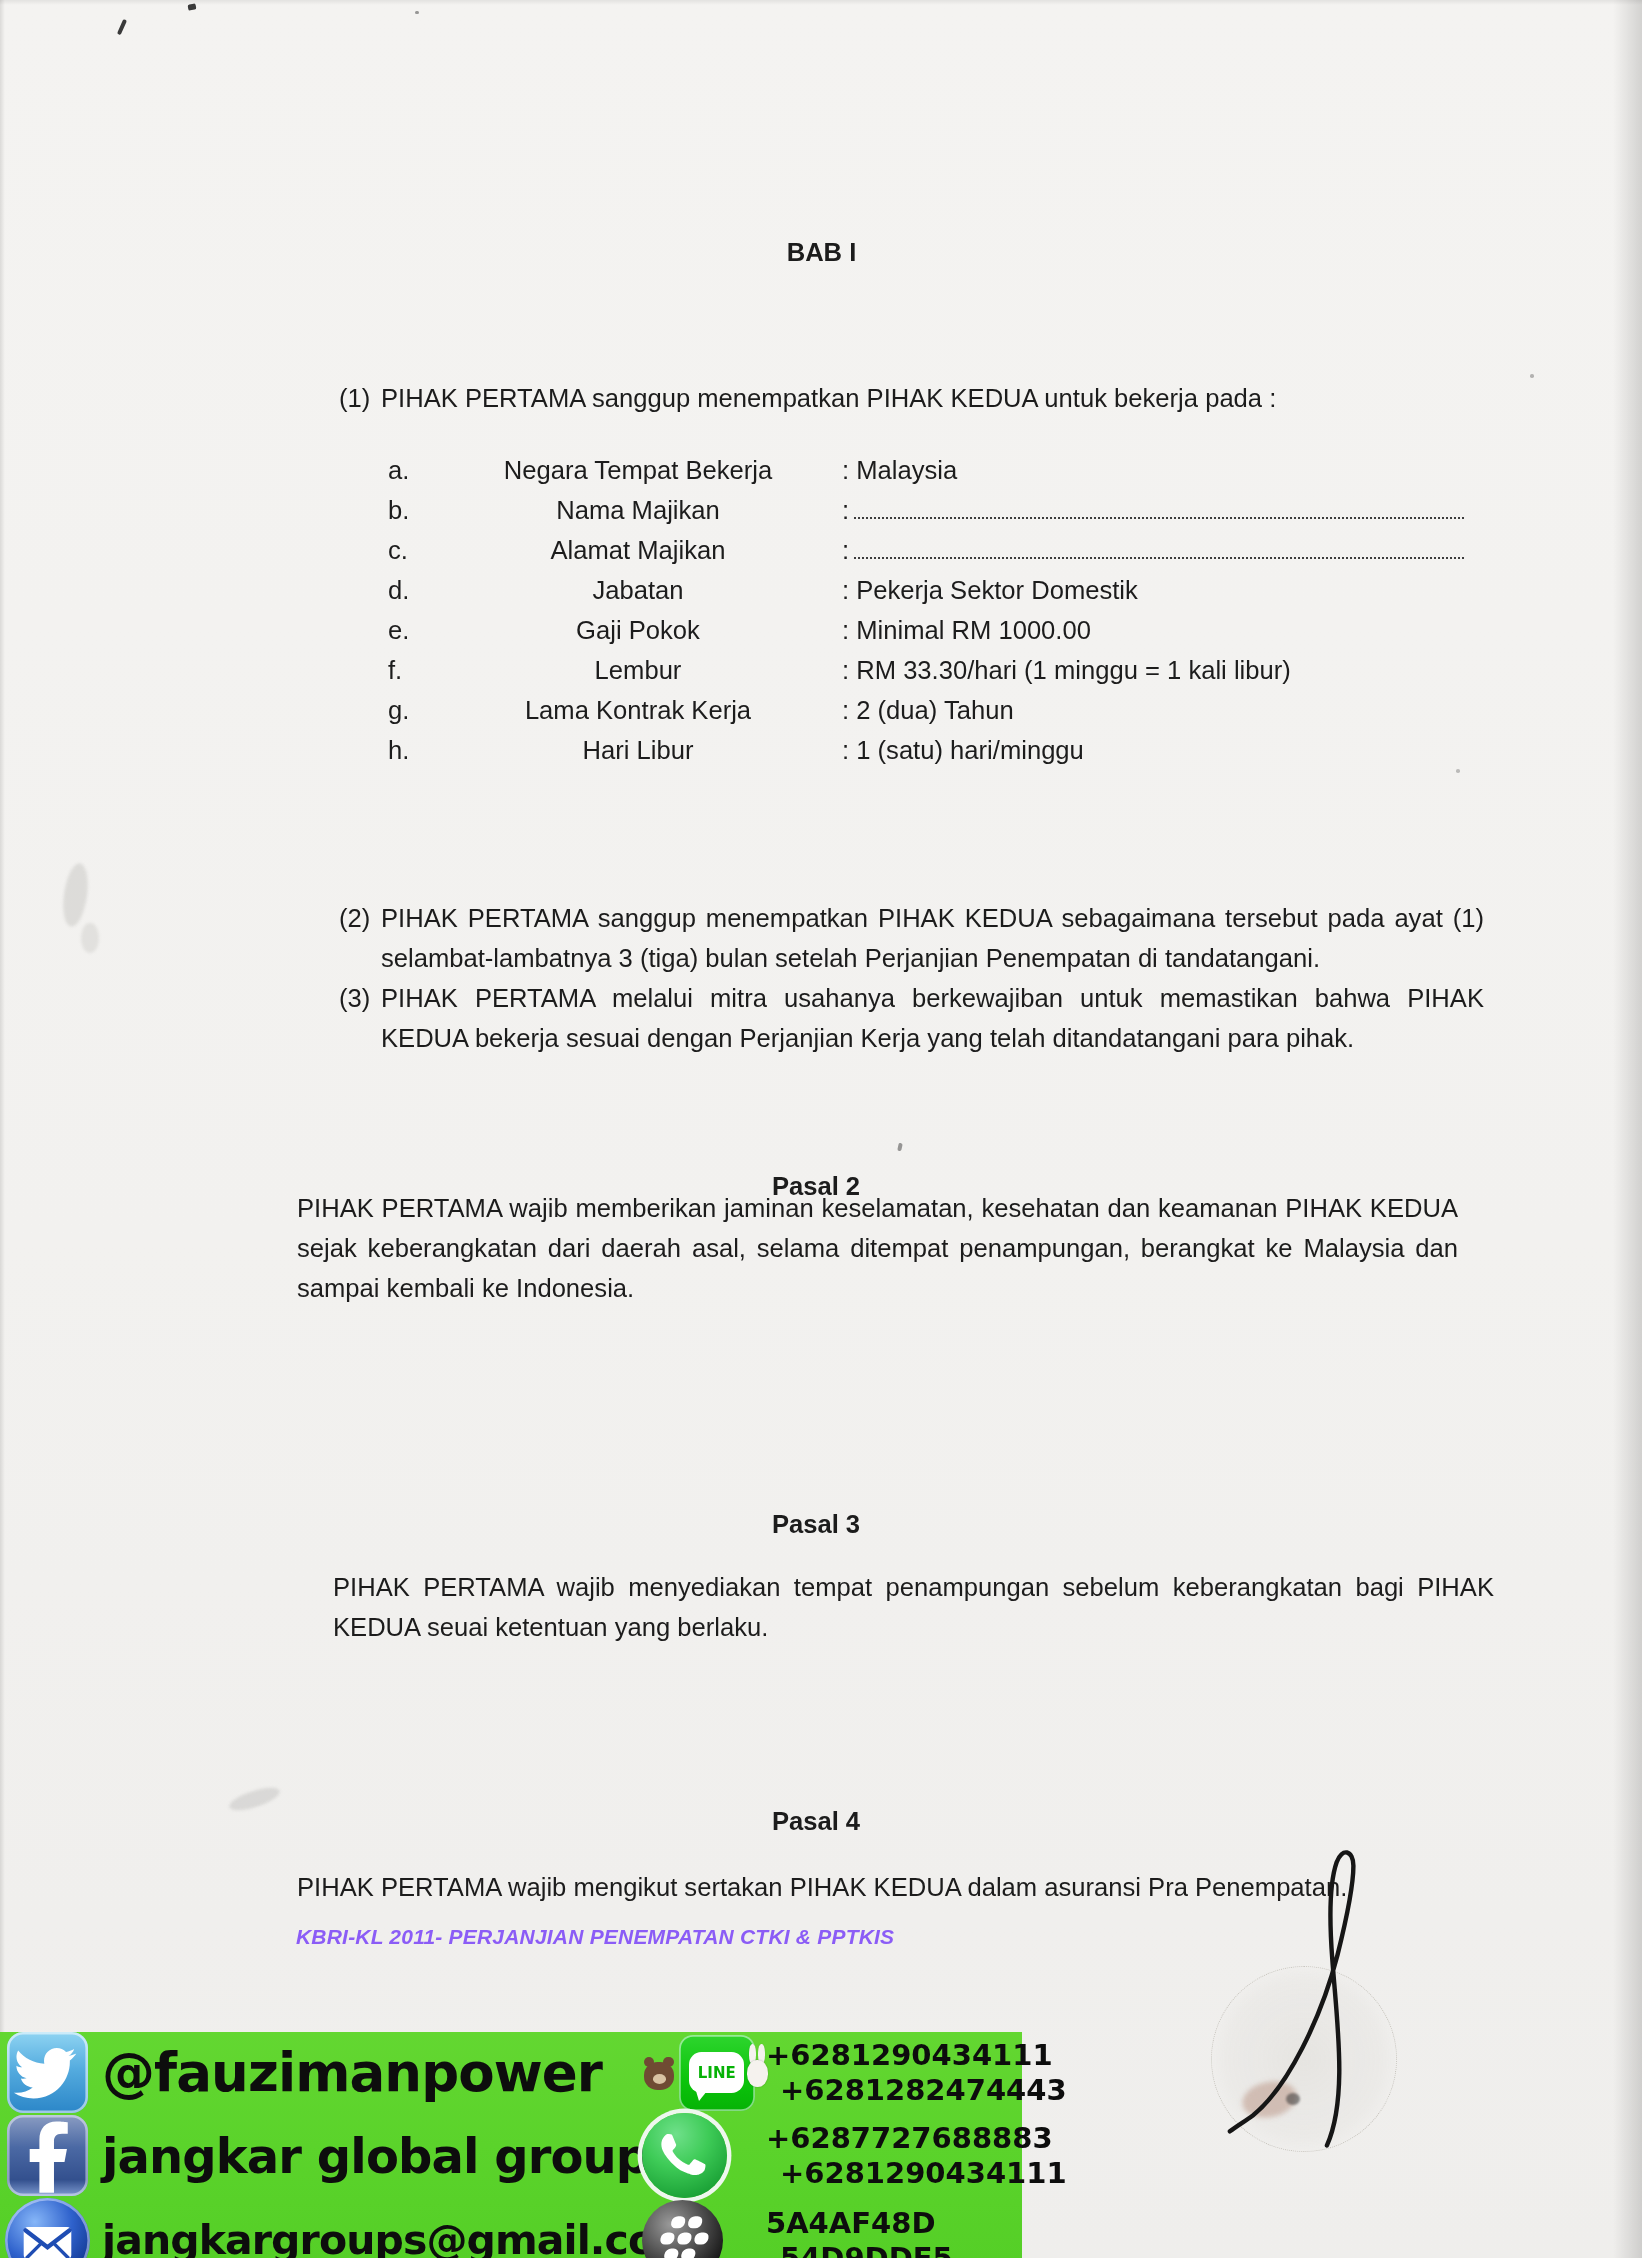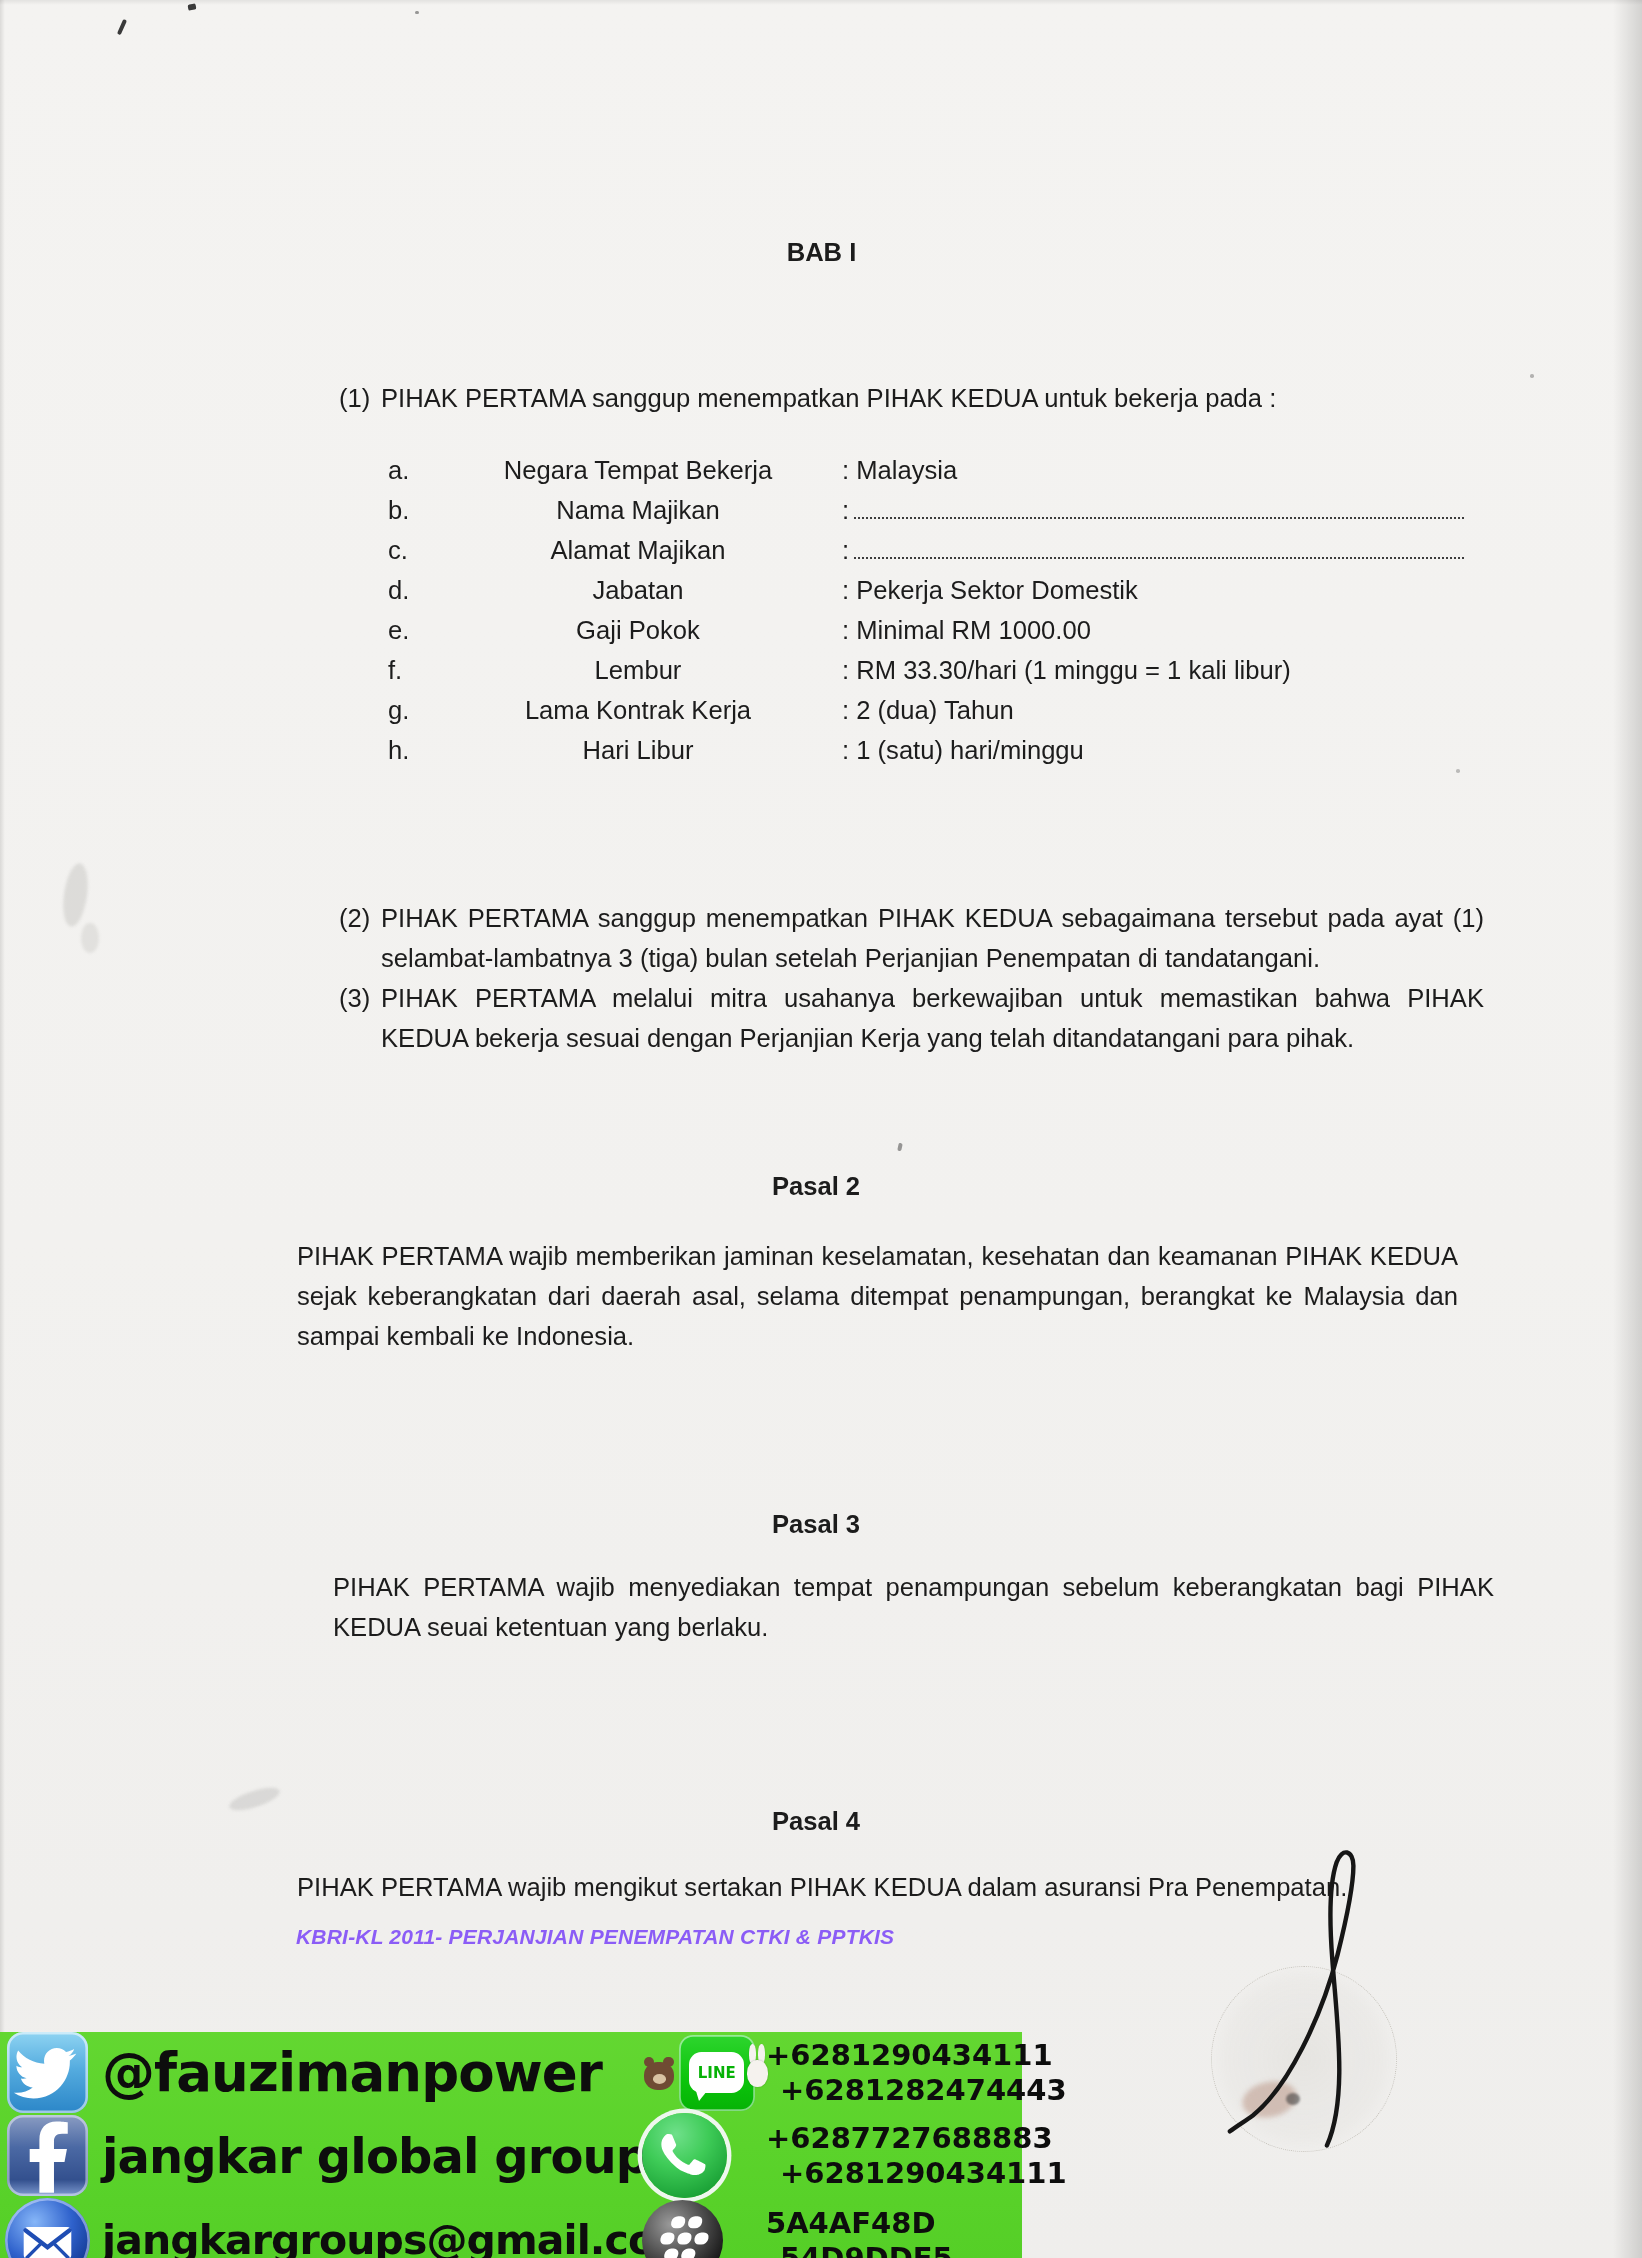--- a/index.html
+++ b/index.html
@@ -31,21 +31,21 @@
   .items{position:absolute;top:456px;left:388px;width:1078px;}
   .item-row{display:flex;height:40px;font-size:25.6px;align-items:flex-start;}
   .item-letter{width:46px;flex:none;}
   .item-label{width:408px;flex:none;text-align:center;}
   .item-value{white-space:pre;}
   .leader{flex:1;border-bottom:2.6px dotted #3c3c3c;margin:0 1.8px 8px 5.3px;height:21px;}
   .pasal-h{position:absolute;left:0;width:1632px;text-align:center;font-weight:bold;font-size:25.6px;}
   #pasal2-h{top:1172px;} #pasal3-h{top:1510px;} #pasal4-h{top:1807px;}
   .para{position:absolute;left:297px;width:1161px;font-size:25.6px;line-height:40px;
     text-align:justify;text-align-last:left;}
-  #pasal2-p{top:1236px;} #pasal3-p{top:1567px;margin-left:36px;} #pasal4-p{top:1867px;text-align:left;}
+  #pasal2-p{top:1188px;} #pasal3-p{top:1567px;margin-left:36px;} #pasal4-p{top:1867px;text-align:left;}
   .footnote{position:absolute;top:1925px;left:296px;font-size:21px;font-style:italic;
     font-weight:bold;letter-spacing:0.2px;color:#8b5cf6;}
 
   
   .stamp{position:absolute;left:1211px;top:1966px;width:184px;height:184px;border-radius:50%;
     border:1.8px dotted rgba(150,145,132,.45);
     background:radial-gradient(circle,rgba(150,145,132,.10) 0%,rgba(150,145,132,.04) 60%,rgba(0,0,0,0) 72%);}
   .stamp-smudge1{position:absolute;left:1242px;top:2082px;width:55px;height:35px;border-radius:50%;
     background:rgba(168,118,96,.38);filter:blur(2.6px);transform:rotate(-12deg);}
   .stamp-smudge2{position:absolute;left:1286px;top:2093px;width:14px;height:12.4px;border-radius:50%;

